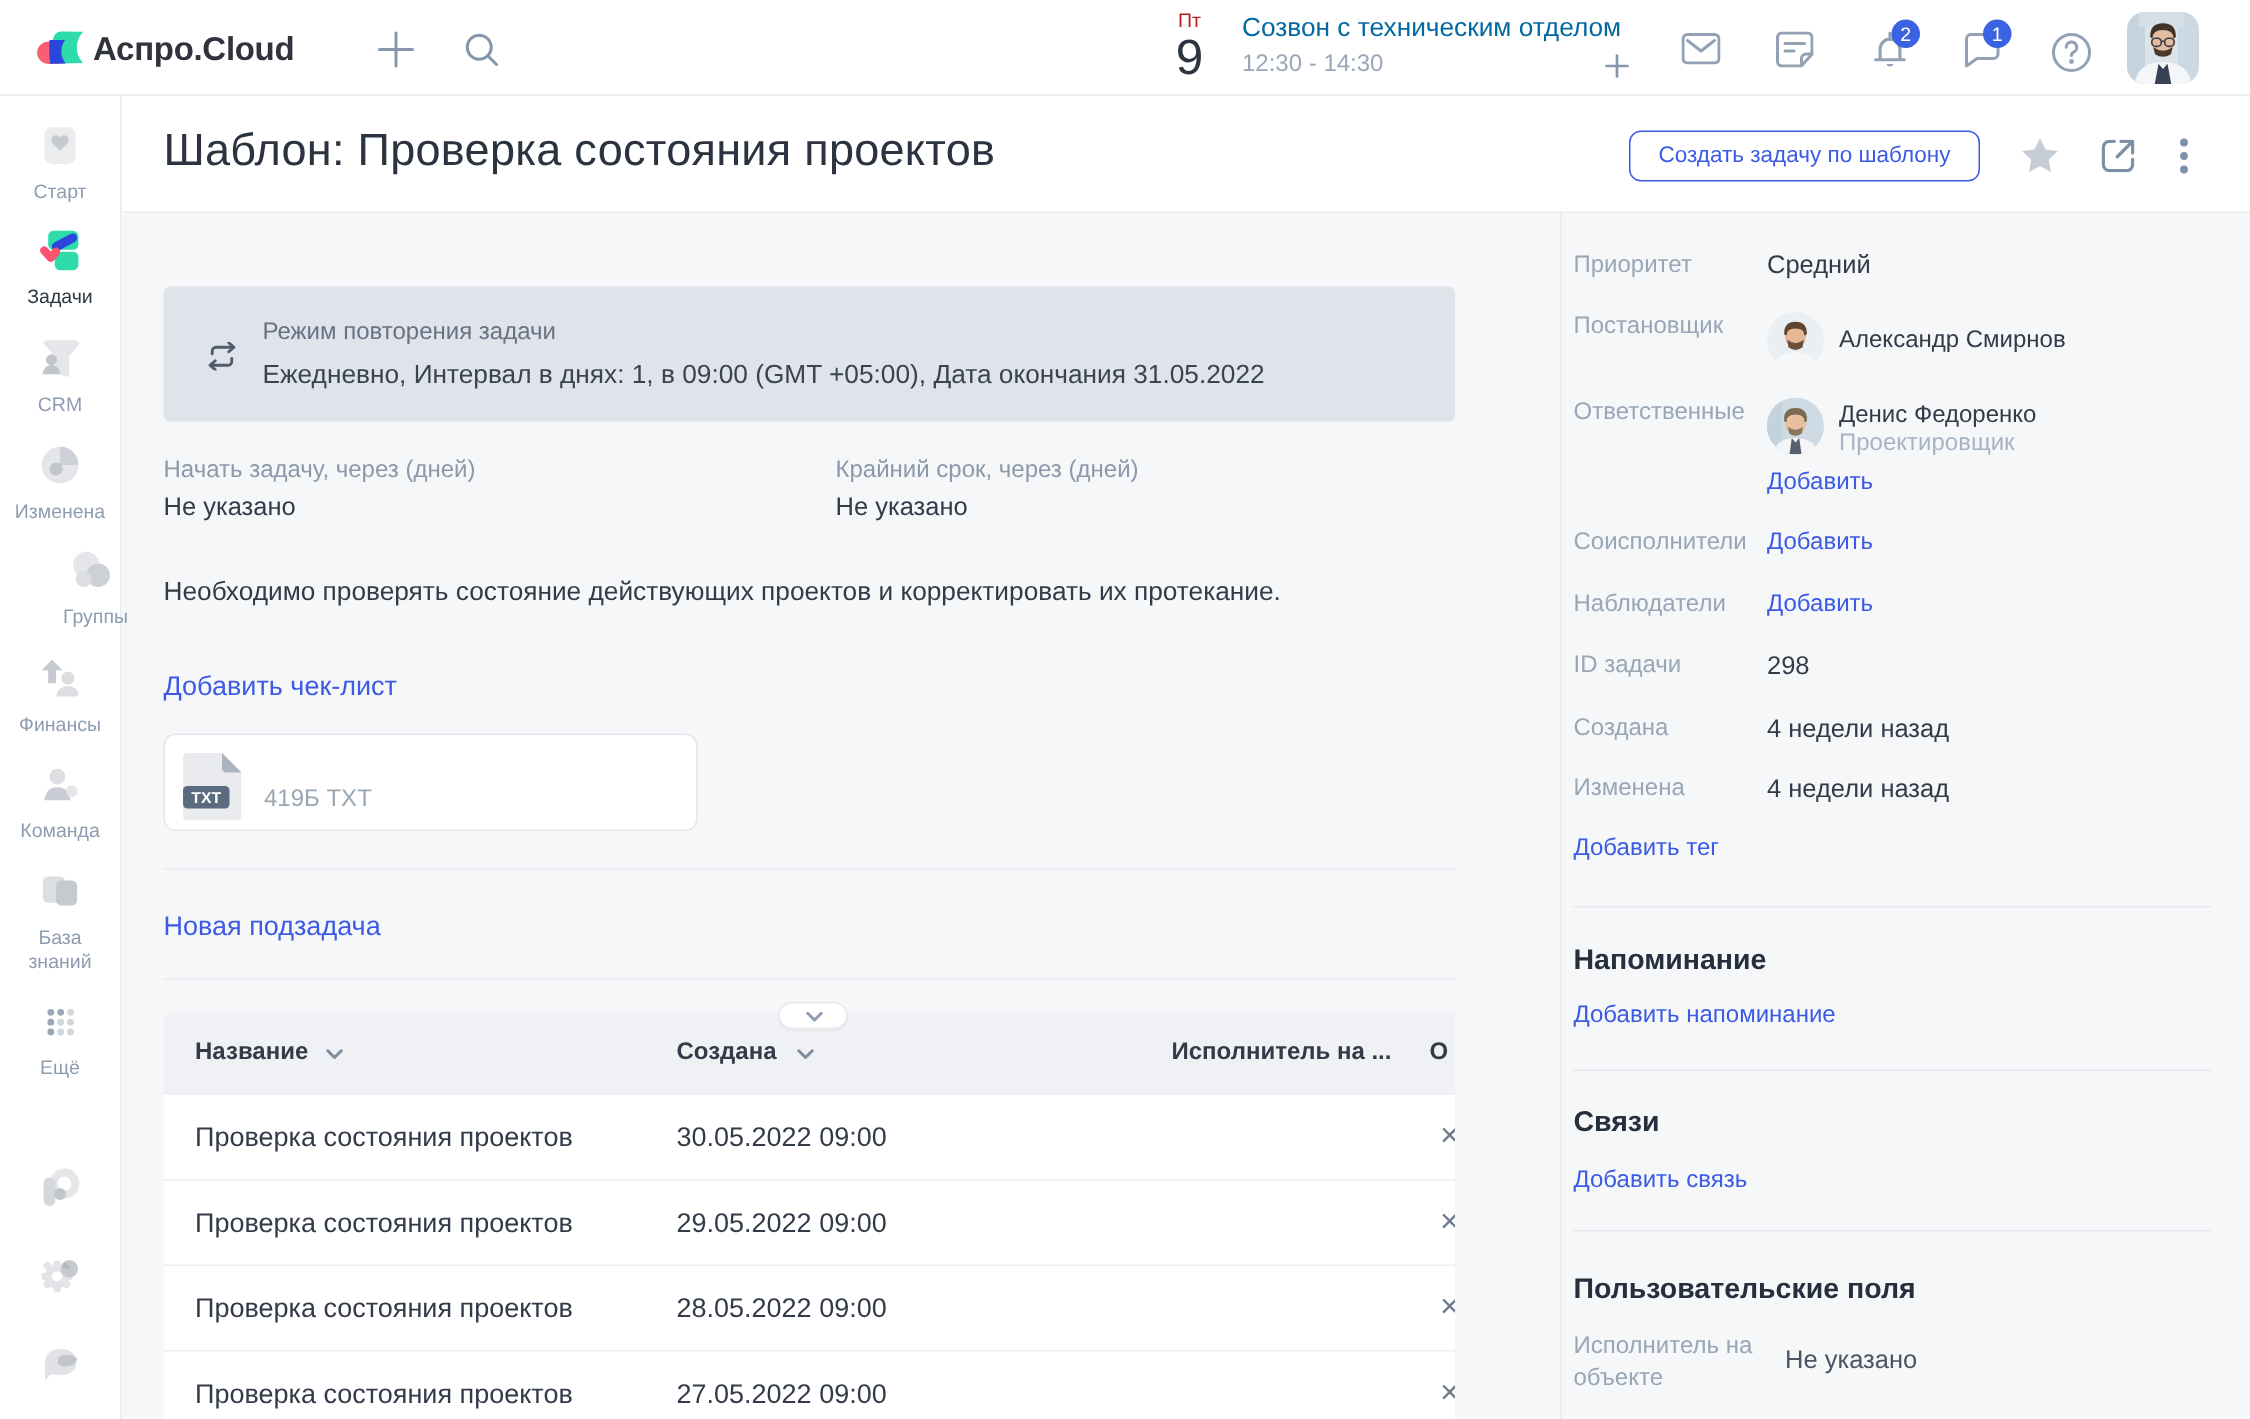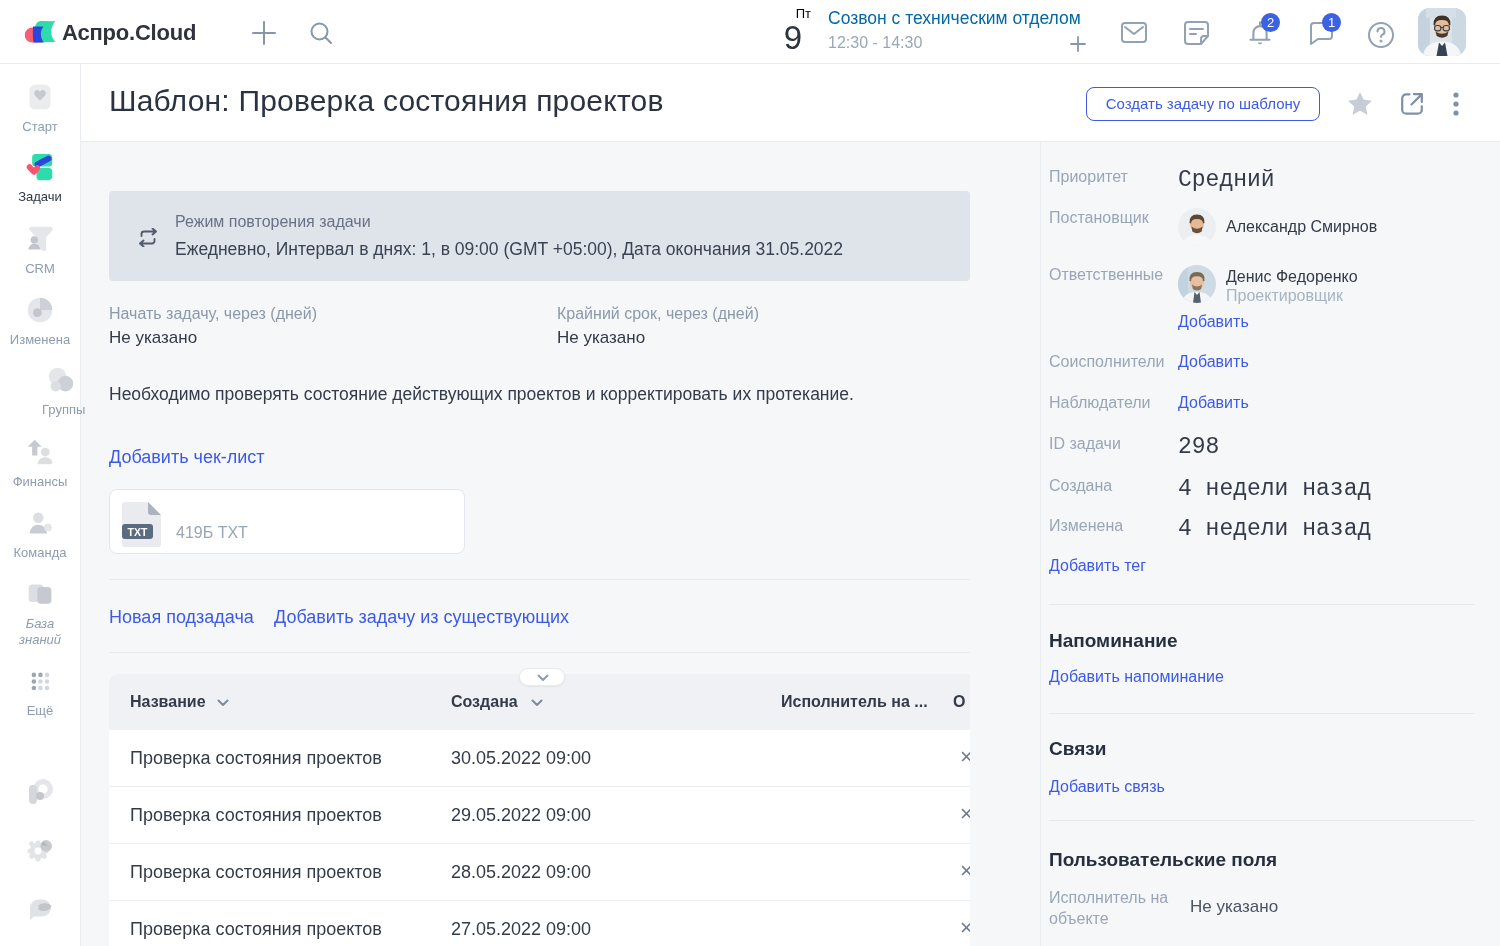--- a/index.html
+++ b/index.html
@@ -28,21 +28,21 @@
   #rightpanel { position:absolute; left:1040px; top:142px; width:460px; height:804px; background:#f6f7f9;
     border-left:1px solid #e9ecf0; }
   .link { color:#3d5ae5; }
   .badge { min-width:19px; height:19px; border-radius:10px; background:#3b62e0; color:#fff;
     font-size:13px; font-weight:400; text-align:center; line-height:19px; padding:0 2px; }
   .trow { position:absolute; left:0; width:861px; height:57px; border-bottom:1px solid #edeff3; font-size:18px; color:#333b49; }
   .trow .c1 { position:absolute; left:21px; top:18px; }
   .trow .c2 { position:absolute; left:342px; top:18px; }
   .trow .x { position:absolute; left:851px; top:14px; font-size:22px; color:#6e7b8c; font-weight:400; }
   .rlbl { left:8px; font-size:16px; color:#99a6b7; }
-  .rval { left:137px; font-size:23px; color:#333b49;font-family:Liberation Mono, monospace; }
+  .rval { left:137px; font-size:17px; color:#333b49; }
   .rname { font-size:16px; color:#333b49; }
   .rlink { font-size:16px; color:#3d5ae5; }
   .rdiv { left:8px; width:425px; height:1px; background:#e5e8ec; }
   .rhead { left:8px; font-size:19px; font-weight:700; color:#262f3d; }
 </style>
 </head>
 <body>
 <div id="topbar">
 
   <svg class="abs" style="left:23px;top:20px" width="33" height="23" viewBox="0 0 33 23">
@@ -53,21 +53,21 @@
   <div class="abs" style="left:62px;top:20px;font-size:22px;font-weight:700;color:#30333b;letter-spacing:-0.2px;">Аспро.Cloud</div>
 
   <svg class="abs" style="left:251px;top:20px" width="26" height="26" viewBox="0 0 26 26" fill="none" stroke="#8696ab" stroke-width="2" stroke-linecap="round">
       <path d="M13 2 V24 M2 13 H24"></path>
     </svg>
   <svg class="abs" style="left:309px;top:21px" width="24" height="24" viewBox="0 0 24 24" fill="none" stroke="#8696ab" stroke-width="2" stroke-linecap="round">
       <circle cx="10.5" cy="10.5" r="8"></circle>
       <path d="M16.5 16.5 L22 22"></path>
     </svg>
 
-  <div class="abs" style="left:775px;top:6px;width:36px;text-align:right;font-size:13px;color:#000000;">Пт</div>
+  <div class="abs" style="left:775px;top:6px;width:36px;text-align:center;font-size:13px;color:#b91c1c;">Пт</div>
   <div class="abs" style="left:775px;top:19px;width:36px;text-align:center;font-size:33px;color:#2d3540;">9</div>
 
   <div class="abs" style="left:828px;top:8px;font-size:17.5px;color:#0369a1;">Созвон с техническим отделом</div>
   <div class="abs" style="left:828px;top:34px;font-size:16px;color:#9aa7b8;">12:30 - 14:30</div>
   <svg class="abs" style="left:1070px;top:36px" width="16" height="16" viewBox="0 0 16 16" fill="none" stroke="#8696ab" stroke-width="1.8" stroke-linecap="round">
       <path d="M8 1 V15 M1 8 H15"></path>
     </svg>
 
   <svg class="abs" style="left:1121px;top:22px" width="26" height="21" viewBox="0 0 26 21" fill="none" stroke="#92a1b3" stroke-width="2">
       <rect x="1" y="1" width="24" height="19" rx="3"></rect>
@@ -166,21 +166,21 @@
     <div class="lbl">Финансы</div>
   </div>
   <div class="sbitem" style="top:445px;">
     <svg class="sbicon" width="28" height="28" viewBox="0 0 32 32">
         <circle cx="14" cy="10" r="6" fill="#dcdee2"></circle>
         <path d="M4 28 q1.5-10 10-10 q8.5 0 10 10 z" fill="#c9ccd2"></path>
         <circle cx="25" cy="21" r="4.5" fill="#e4e6e9"></circle>
       </svg>
     <div class="lbl">Команда</div>
   </div>
-  <div class="sbitem" style="top:516px;font-style:italic;">
+  <div class="sbitem" style="top:516px;">
     <svg class="sbicon" width="28" height="28" viewBox="0 0 32 32">
         <rect x="3" y="5" width="17" height="20" rx="4" fill="#dcdee2"></rect>
         <rect x="13" y="8" width="16" height="19" rx="4" fill="#c6c9cf"></rect>
       </svg>
     <div class="lbl">База<br>знаний</div>
   </div>
   <div class="sbitem" style="top:603px;">
     <svg class="sbicon" width="28" height="28" viewBox="0 0 32 32" fill="#9ba7b6">
       <circle cx="9" cy="9" r="2.6"></circle>
         <circle cx="16.5" cy="9" r="2.6"></circle>
@@ -269,21 +269,20 @@
       <path d="M26 0 l13 13 h-10 a3 3 0 0 1 -3-3 z" fill="#aab3bf"></path>
       <rect x="0" y="22" width="31" height="15" rx="3" fill="#5b6c80"></rect>
       <text x="15.5" y="33.5" font-family="Liberation Sans, sans-serif" font-size="10.5" font-weight="700" fill="#fff" text-anchor="middle">TXT</text>
     </svg>
     <div class="abs" style="left:66px;top:34px;font-size:16px;color:#9aa6b4;">419Б TXT</div>
   </div>
 
   <div class="abs" style="left:28px;top:437px;width:861px;height:1px;background:#e7eaef;"></div>
 
   <div class="abs link" style="left:28px;top:465px;font-size:18px;">Новая подзадача</div>
-  <div class="abs link" style="left:193px;top:465px;font-size:18px;">Добавить задачу из существующих</div>
 
   <div class="abs" style="left:28px;top:510px;width:861px;height:1px;background:#e7eaef;"></div>
 
   <div class="abs" style="left:28px;top:532px;width:861px;height:272px;background:#fff;border-radius:8px 0 0 0;overflow:hidden;">
     <div class="abs" style="left:0;top:0;width:861px;height:56px;background:#eff1f4;border-radius:8px 0 0 0;"></div>
     <div class="abs" style="left:21px;top:51px0;width:0;"></div>
     <div class="abs" style="left:21px;top:19px;font-size:16px;font-weight:700;color:#333b49;">Название</div>
     <svg class="abs" style="left:108px;top:25px" width="12" height="8" viewBox="0 0 12 8" fill="none" stroke="#7c8b9e" stroke-width="2">
         <path d="M1.5 1.5 L6 6 L10.5 1.5" stroke-linecap="round" stroke-linejoin="round"></path>
       </svg>

